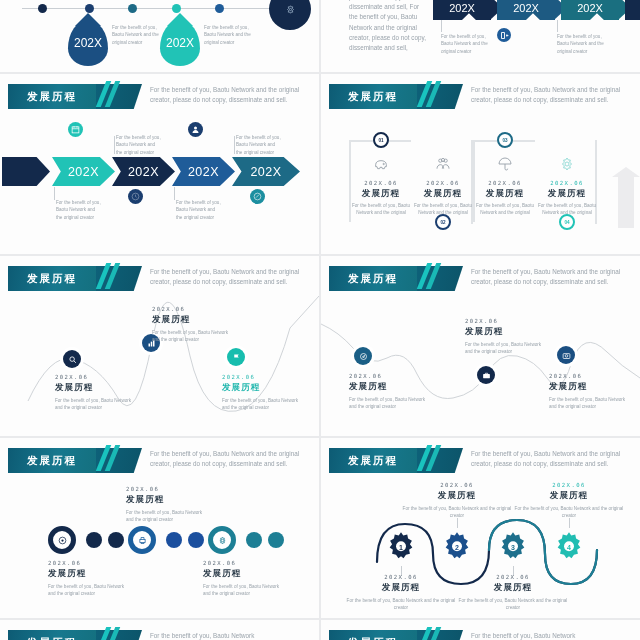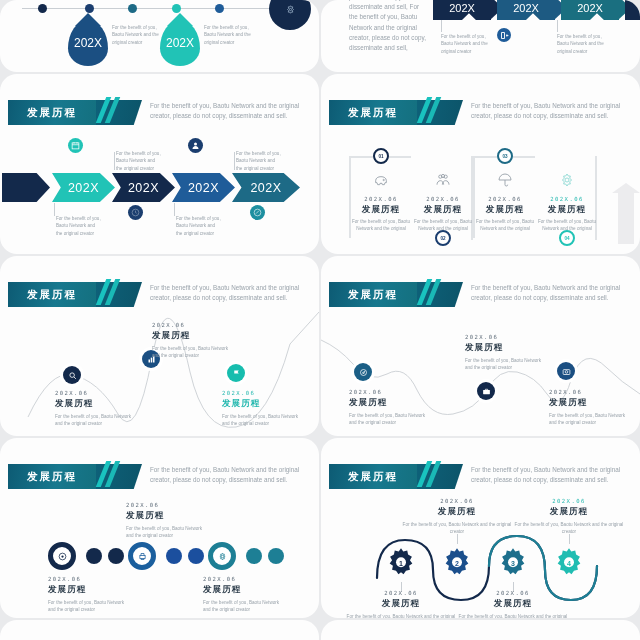--- a/index.html
+++ b/index.html
@@ -15,25 +15,24 @@
     grid-template-columns: 319px 319px;
     grid-template-rows: 72px 180px 180px 180px 180px;
     column-gap: 2px;
     row-gap: 2px;
     background: #e9eaec;
   }
   .slide {
     background: #fdfdfd;
     position: relative;
     overflow: hidden;
-    border-radius: 17px;
   }
   .slide-inner {
     position: absolute;
-    left: 0; top: 16px;
+    left: 0; top: 0;
     width: 319px; height: 180px;
   }
   
   .crop-bottom .slide-inner { top: -108px; }
 
   
   .banner {
     position: absolute; left: 8px; top: 10px;
     width: 88px; height: 25px;
     background: linear-gradient(100deg,#0d5b74 0%,#17788e 55%,#14707f 100%);

